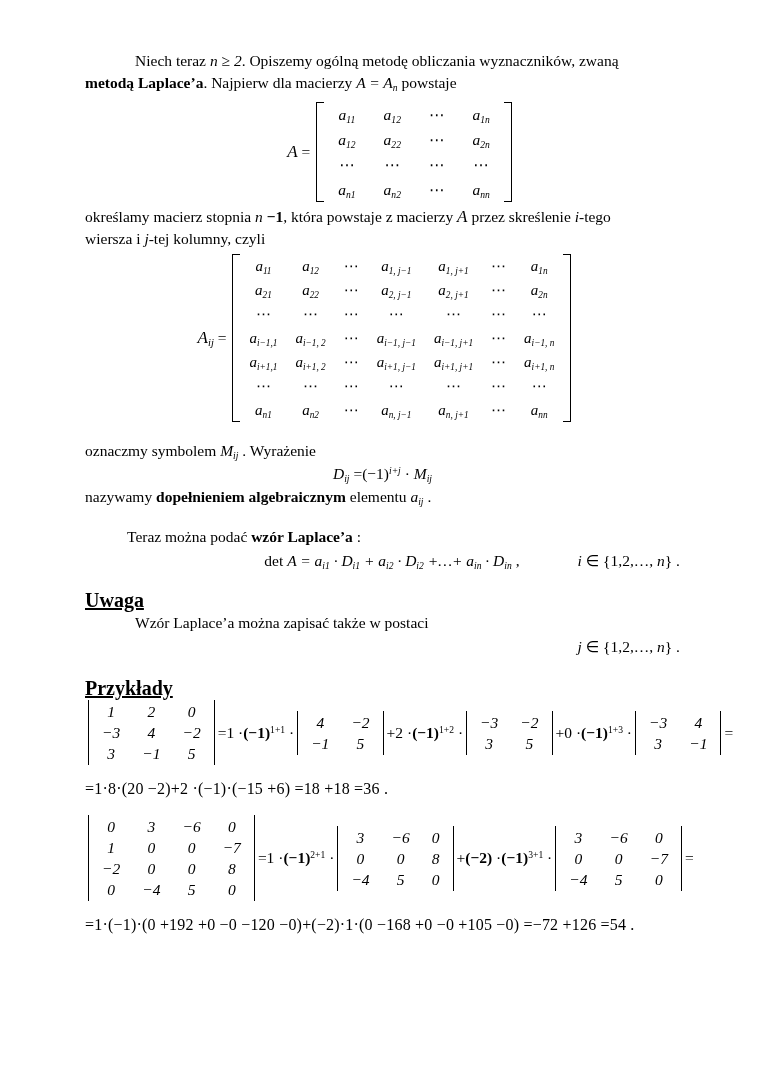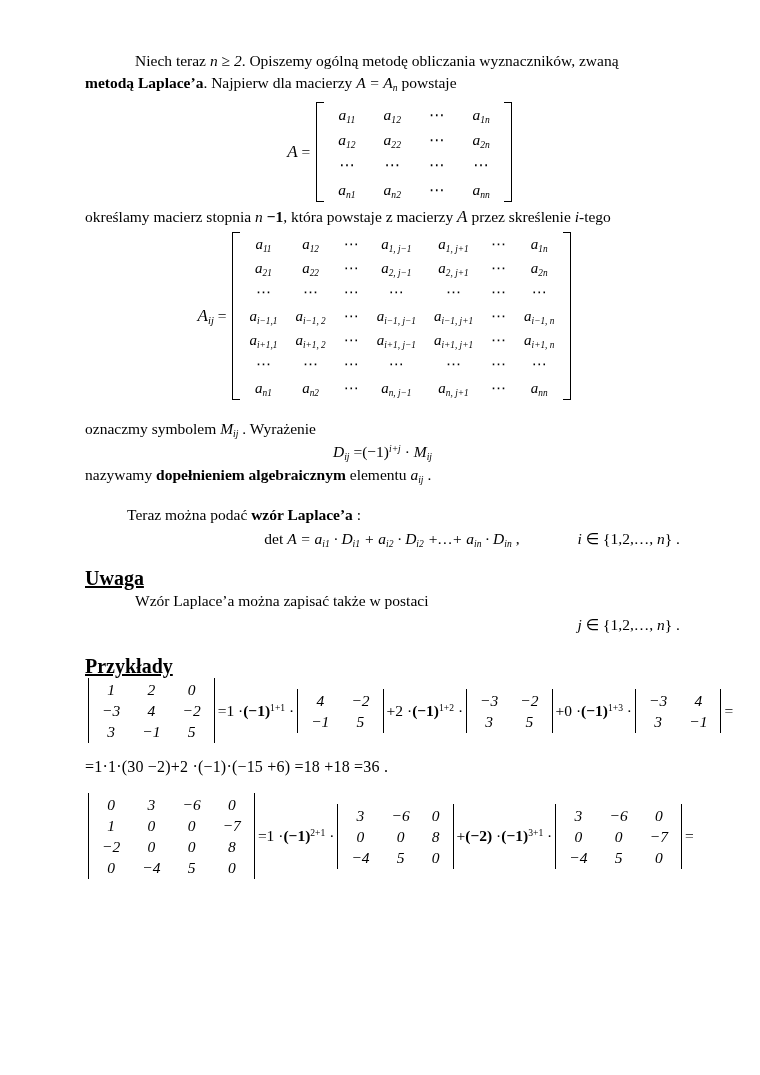--- a/index.html
+++ b/index.html
@@ -76,20 +76,21 @@
             <div class="mcell">a<sub>n2</sub></div>
             <div class="mcell"><span class="dots">⋯</span></div>
             <div class="mcell">a<sub>nn</sub></div>
           </div>
           <div class="brk brk-r"></div>
         </div>
     </div>
 
     <div>
       <span class="line"><span>określamy macierz stopnia </span><span class="mi">n</span><span class="b"> −1</span><span>, która powstaje z macierzy </span><span class="mi lg">A</span><span> przez skreślenie </span><span class="mi">i</span><span>-tego</span></span>
+      <span class="line"><span>wiersza i </span><span class="mi">j</span><span>-tej kolumny, czyli</span></span>
     </div>
 
     <div class="eq-row mAij">
       <span class="lhs"><span class="mi lg">A<sub>ij</sub></span><span> =</span></span>
       <div class="bmatrix">
           <div class="brk brk-l"></div>
           <div class="mgrid aijCols" style="grid-template-columns: repeat(7, auto);">
             <div class="mcell">a<sub>11</sub></div>
             <div class="mcell">a<sub>12</sub></div>
             <div class="mcell"><span class="dots">⋯</span></div>
@@ -213,21 +214,21 @@
             <div class="mcell">4</div>
             <div class="mcell">3</div>
             <div class="mcell">−1</div>
           </div>
         </div>
         <span class="conn">=</span>
       </div>
 
     <div class="sp12"></div>
 
-    <span class="result-line"><span>=1·1·(30 −2)+2 ·(−1)·(−15 +6) =18 +18 =36 .</span></span>
+    <span class="result-line"><span>=1·8·(20 −2)+2 ·(−1)·(−15 +6) =18 +18 =36 .</span></span>
 
     <div class="sp14"></div>
 
     <div class="example-row">
         <div class="dmatrix">
           <div class="mgrid" style="grid-template-columns: repeat(4, auto);">
             <div class="mcell">0</div>
             <div class="mcell">3</div>
             <div class="mcell">−6</div>
             <div class="mcell">0</div>
@@ -271,15 +272,16 @@
             <div class="mcell">−4</div>
             <div class="mcell">5</div>
             <div class="mcell">0</div>
           </div>
         </div>
         <span class="conn">=</span>
       </div>
 
     <div class="sp12"></div>
 
+    <span class="result-line"><span>=1·(−1)·(0 +192 +0 −0 −120 −0)+(−2)·1·(0 −168 +0 −0 +105 −0) =−72 +126 =54 .</span></span>
 
   </div>
 </div>
 
 </body></html>

